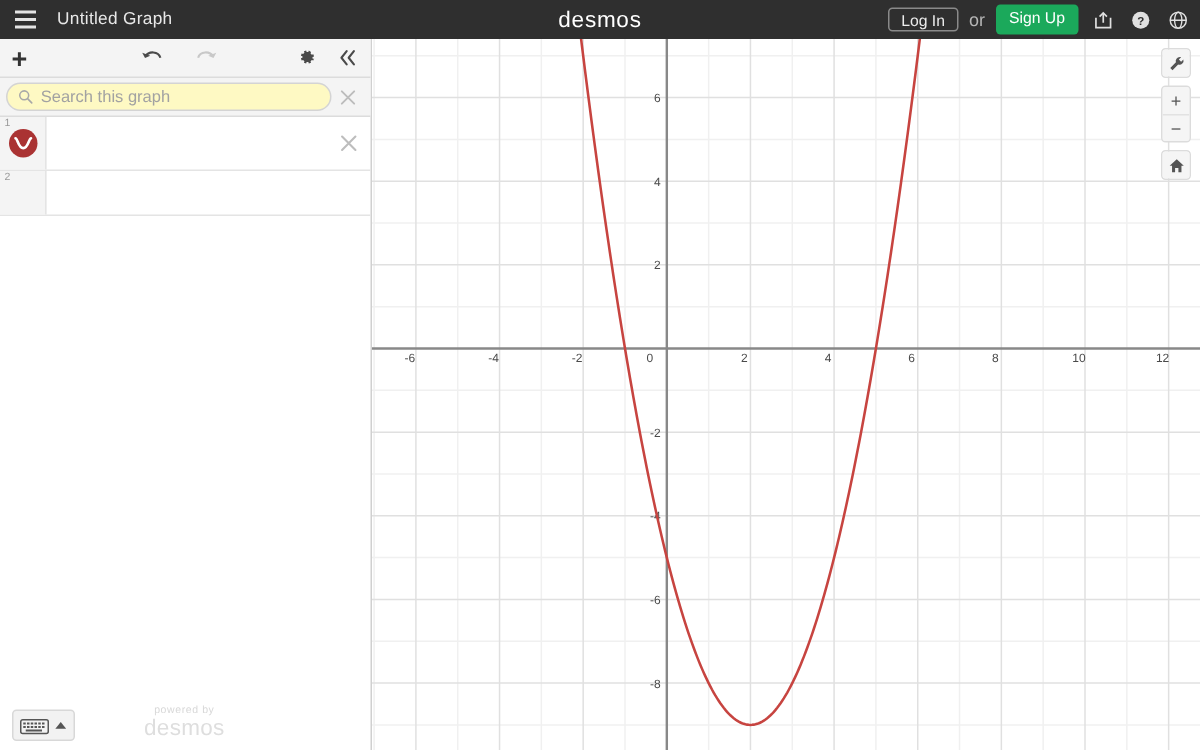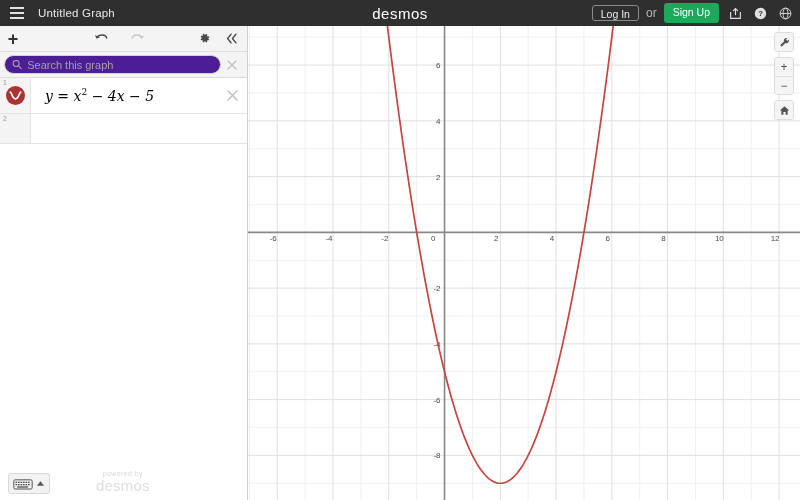--- a/index.html
+++ b/index.html
@@ -74,21 +74,21 @@
   .tb-plus { font-size: 18px; color: #333; font-weight: bold; line-height: 1; }
   .tb-center { position: absolute; left: 88px; display: flex; gap: 10px; }
   .tb-right { position: absolute; right: 2px; display: flex; gap: 2px; }
 
   .search-row {
     position: relative; height: 26px;
     background: #f4f4f4; border-bottom: 1px solid #dcdcdc;
     display: flex; align-items: center; padding: 0 4px;
   }
   .search-box {
-    flex: 1; height: 19px; background: #4c1d95;
+    flex: 1; height: 19px; background: #fef9c3;
     border: 1px solid #d4d4d4; border-radius: 10px;
     display: flex; align-items: center; padding: 0 7px; gap: 5px;
   }
   .search-input {
     border: none; outline: none; font-size: 11px;
     color: #888; font-family: "Liberation Sans", sans-serif;
     background: transparent; width: 100%;
   }
   .search-input::placeholder { color: #a2a2a2; }
   .search-clear {
@@ -280,21 +280,20 @@
       <div class="expr-row">
         <div class="expr-gutter">
           <span class="expr-num">1</span>
           <div class="curve-icon">
             <svg width="15" height="15" viewBox="0 0 16 16">
               <path d="M2.5 4.5 C4 4.5 4.5 11.5 8 11.5 C11.5 11.5 12 4.5 13.5 4.5" fill="none" stroke="#ffffff" stroke-width="1.9" stroke-linecap="round"></path>
             </svg>
           </div>
         </div>
         <div class="expr-body">
-          <span class="expr-math">y <span class="op">=</span> x<sup>2</sup> <span class="op">−</span> 4x <span class="op">−</span> 5</span>
           <div class="expr-delete">
             <svg width="13" height="13" viewBox="0 0 14 14">
               <path d="M2.2 2.2 L11.8 11.8 M11.8 2.2 L2.2 11.8" stroke="#bdbdbd" stroke-width="1.5" stroke-linecap="round"></path>
             </svg>
           </div>
         </div>
       </div>
 
       <div class="expr-row expr-row-empty">
         <div class="expr-gutter">

